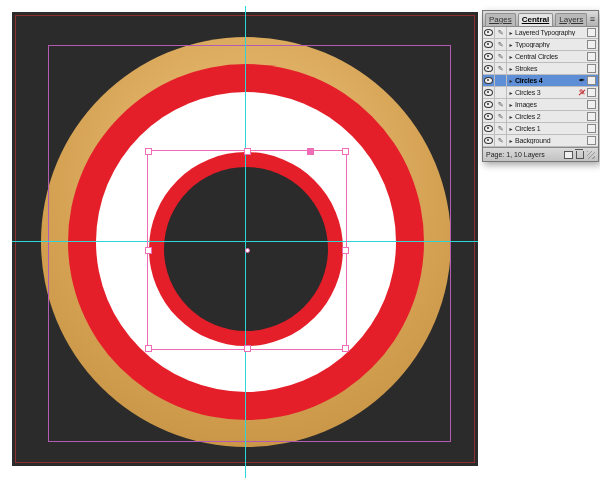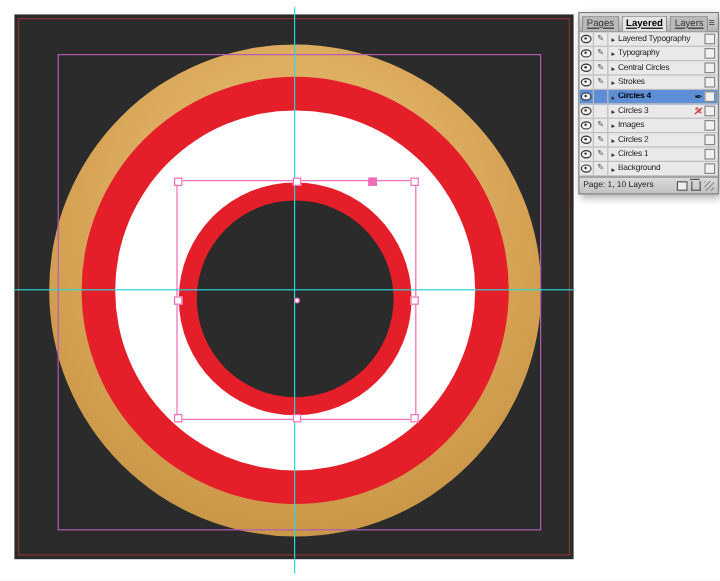--- a/index.html
+++ b/index.html
@@ -101,21 +101,21 @@
     <span class="handle h-bl"></span>
     <span class="handle h-bm"></span>
     <span class="handle h-br"></span>
     <span class="handle h-extra"></span>
     <span class="centerdot"></span>
   </div>
 
   <div id="panel">
     <div id="tabbar">
       <span class="tab">Pages</span>
-      <span class="tab active">Layered</span>
+      <span class="tab active">Central</span>
       <span class="tab">Layers</span>
       <span id="panel-menu">≡</span>
     </div>
 
     <div id="rows">
 
       <div class="layer-row">
         <span class="cell">
             <span class="eye-icon"></span>
           </span>

